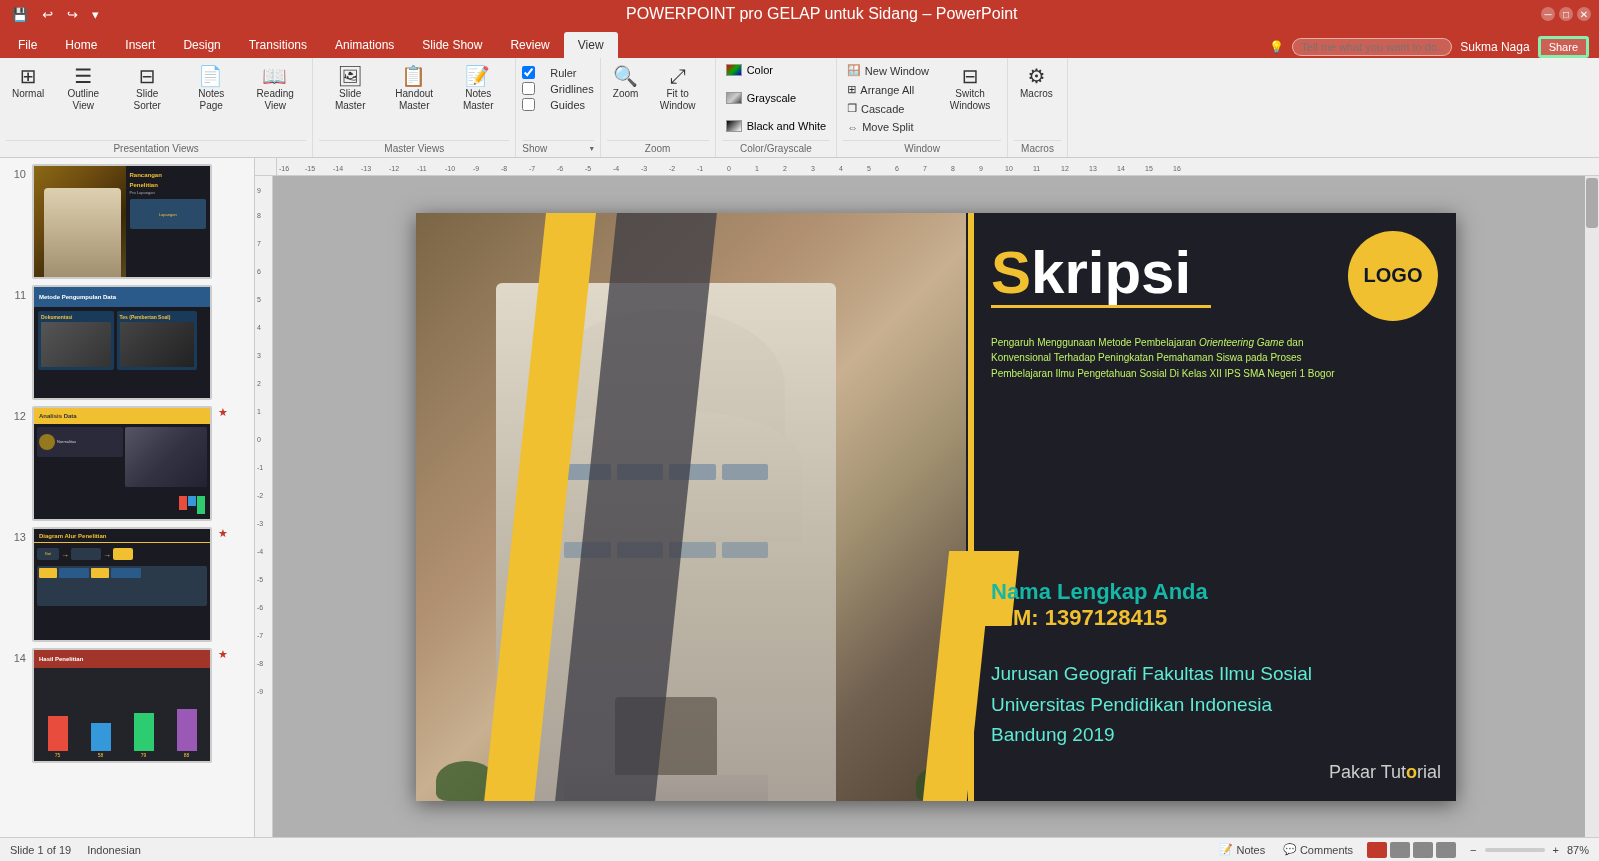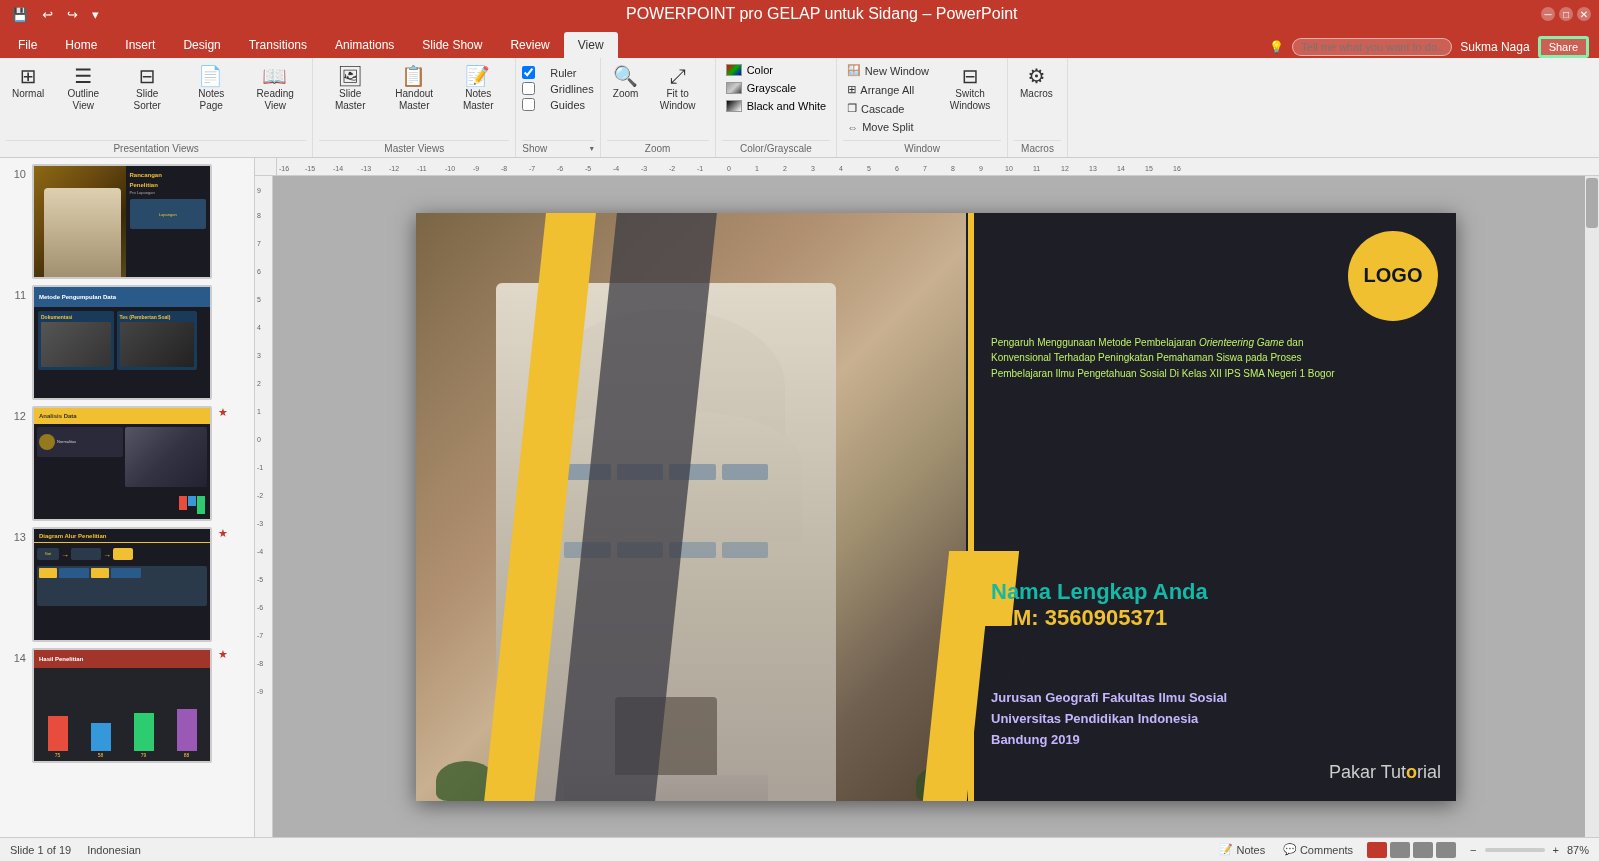--- a/index.html
+++ b/index.html
@@ -233,21 +233,21 @@
     .view-btn.active { background: #c0392b; }
     .zoom-slider { width: 60px; height: 4px; background: #ccc; border-radius: 2px; }
 
     
     .th-dark { background: #23232a; width: 100%; height: 100%; position: relative; overflow: hidden; }
 
     
     .th-11 { background: #23232a; }
 
     
-    .cg-col { display: flex; flex-direction: column; gap: 2px; }
+    .cg-col { display: flex; flex-direction: column; gap: 12px; }
     .cg-item { display: flex; align-items: center; gap: 5px; font-size: 11px; cursor: pointer; padding: 2px 4px; border-radius: 2px; }
     .cg-swatch { width: 16px; height: 12px; border: 1px solid #999; }
 
     
     .more-tri { font-size: 8px; }
   </style>
 </head>
 <body>
 
 <div id="title-bar">
@@ -674,34 +674,41 @@
           <div style="position:absolute;left:130px;top:0;width:50px;height:100%;background:#f0c030;transform:skewX(-6deg);z-index:2;transform-origin:top left;"></div>
 
           <div style="position:absolute;left:170px;top:0;width:100px;height:100%;background:rgba(60,60,70,0.75);transform:skewX(-6deg);z-index:3;"></div>
 
           <div style="position:absolute;right:0;top:0;width:490px;height:100%;background:#1e1e26;z-index:5;">
 
             <div style="position:absolute;top:18px;right:18px;width:90px;height:90px;border-radius:50%;background:#f0c030;display:flex;align-items:center;justify-content:center;font-size:20px;font-weight:bold;color:#0f172a;z-index:10;">
               <span>LOGO</span>
             </div>
 
+            <div style="position:absolute;top:30px;left:25px;z-index:10;">
+              <div style="font-size:60px;font-weight:bold;color:white;line-height:1;font-family:Arial,sans-serif;">
+                <span style="color:#f0c030;">S</span><span>kripsi</span>
+              </div>
+
+              <div style="width:220px;height:3px;background:#f0c030;margin-top:2px;"></div>
+            </div>
 
             <div style="position:absolute;top:122px;left:25px;right:115px;font-size:10px;color:#bef264;line-height:1.55;z-index:10;">
               <span>Pengaruh Menggunaan Metode Pembelajaran </span><em>Orienteering Game</em><span> dan Konvensional Terhadap Peningkatan Pemahaman Siswa pada Proses Pembelajaran Ilmu Pengetahuan Sosial Di Kelas XII IPS SMA Negeri 1 Bogor</span>
             </div>
 
             <div style="position:absolute;bottom:0;left:-30px;width:70px;height:250px;background:#f0c030;transform:skewX(-6deg);z-index:6;"></div>
             <div style="position:absolute;bottom:0;left:10px;width:35px;height:175px;background:#1e1e26;transform:skewX(-6deg);z-index:7;"></div>
 
             <div style="position:absolute;bottom:170px;left:25px;z-index:10;">
               <div style="font-size:22px;font-weight:bold;color:#14b8a6;">Nama Lengkap Anda</div>
-              <div style="font-size:22px;font-weight:bold;color:#f0c030;">NIM: 3560905371</div>
-            </div>
-
-            <div style="position:absolute;bottom:50px;left:25px;font-size:13px;color:#c4b5fd;line-height:1.6;z-index:10;font-weight:bold;">
+              <div style="font-size:22px;font-weight:bold;color:#f0c030;">NIM: 1397128415</div>
+            </div>
+
+            <div style="position:absolute;bottom:50px;left:25px;font-size:19px;color:#5eead4;line-height:1.6;z-index:10;">
               <div>Jurusan Geografi  Fakultas Ilmu Sosial</div>
               <div>Universitas Pendidikan Indonesia</div>
               <div>Bandung 2019</div>
             </div>
 
             <div style="position:absolute;bottom:18px;right:15px;font-size:18px;color:#cccccc;z-index:10;font-weight:300;">
               <span>Pakar Tut</span><span style="color:#f0c030;font-weight:bold;">o</span><span>rial</span>
             </div>
           </div>
 

